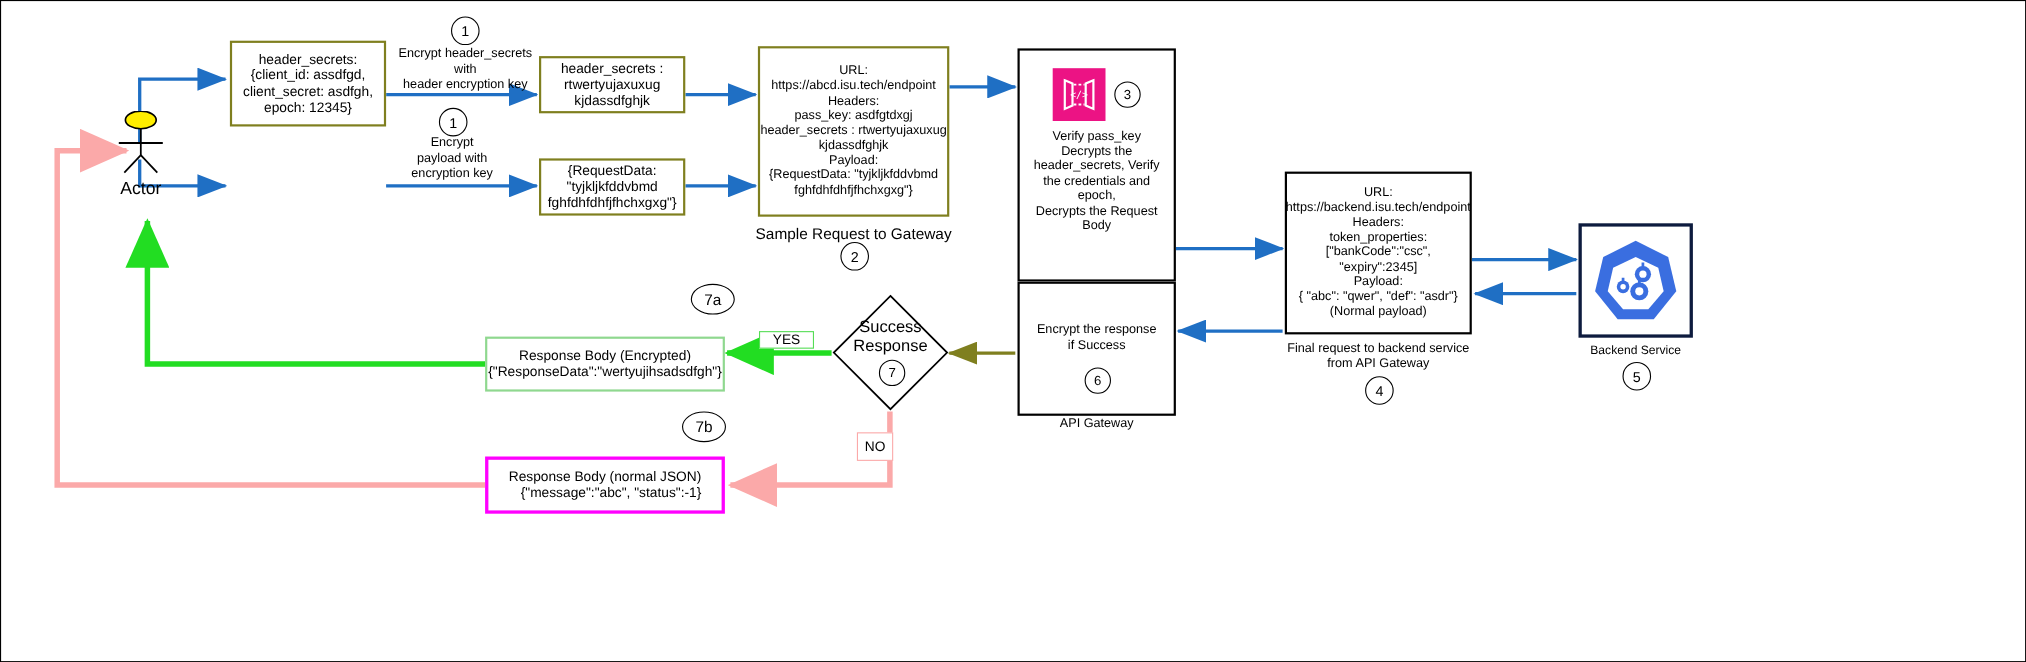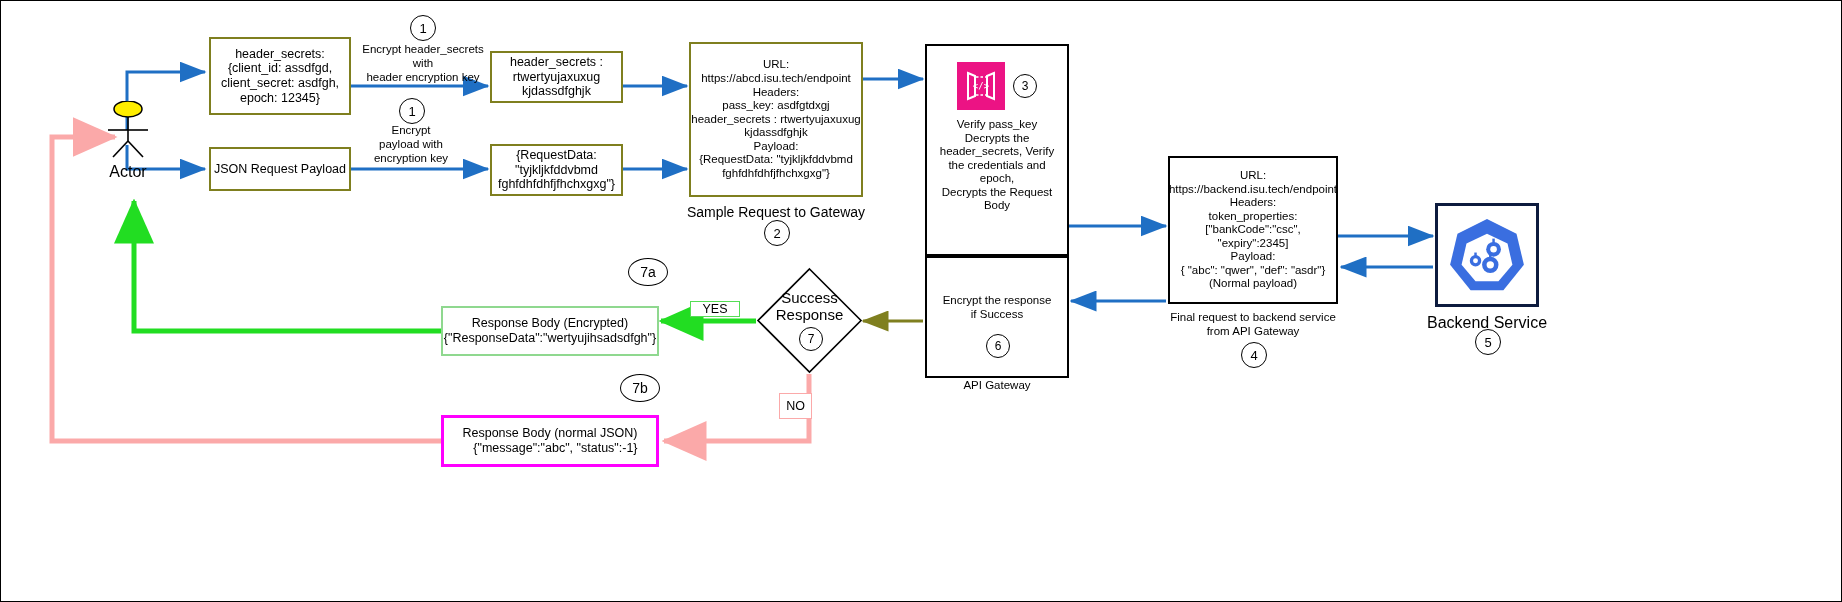--- a/index.html
+++ b/index.html
@@ -102,23 +102,20 @@
   </div>
   <div class="actor-label" style="left:80px;top:162px;width:94px;font-size:16px;">Actor</div>
 
   <div class="node olive" style="left:208px;top:36px;width:142px;height:78px;">
     <div class="txt" style="font-size:12.5px;">header_secrets:
 {client_id: assdfgd,
 client_secret: asdfgh,
 epoch: 12345}</div>
   </div>
 
-  <div class="node olive" style="left:208px;top:146px;width:142px;height:44px;">
-    <div class="txt" style="font-size:12.5px;">JSON Request Payload</div>
-  </div>
 
   <div class="plainlabel" style="left:356px;top:42px;width:132px;font-size:11.5px;">Encrypt header_secrets
 with
 header encryption key</div>
   <div class="circnum" style="left:409px;top:14px;width:24px;height:24px;font-size:13px;">1</div>
 
   <div class="plainlabel" style="left:362px;top:123px;width:96px;font-size:11.5px;">Encrypt
 payload with
 encryption key</div>
   <div class="circnum" style="left:398px;top:97px;width:24px;height:24px;font-size:13px;">1</div>
@@ -207,21 +204,21 @@
         <circle cx="54" cy="62" r="4.5"></circle>
         <circle cx="36" cy="57" r="3"></circle>
       </g>
       <g stroke="#3a6ee0" stroke-width="3">
         <line x1="58" y1="30" x2="58" y2="36"></line>
         <line x1="54" y1="48" x2="54" y2="54"></line>
         <line x1="36" y1="47" x2="36" y2="52"></line>
       </g>
     </svg>
   </div>
-  <div class="plainlabel" style="left:1414px;top:312px;width:144px;font-size:16px;">Backend Service</div>
+  <div class="plainlabel" style="left:1414px;top:312px;width:144px;font-size:11px;">Backend Service</div>
   <div class="circnum" style="left:1474px;top:328px;width:24px;height:24px;font-size:13px;">5</div>
 
   <div class="diamond" style="left:755px;top:266px;width:107px;height:107px;">
     <svg width="107" height="107" viewBox="0 0 107 107">
       <polygon points="53.5,2 105,53.5 53.5,105 2,53.5" fill="#ffffff" stroke="#000" stroke-width="1.6"></polygon>
     </svg>
     <div class="txt" style="position:absolute;left:0;top:22px;width:107px;text-align:center;font-size:15px;">Success
 Response</div>
     <div class="circnum" style="left:43px;top:60px;width:22px;height:22px;font-size:12px;">7</div>
   </div>

